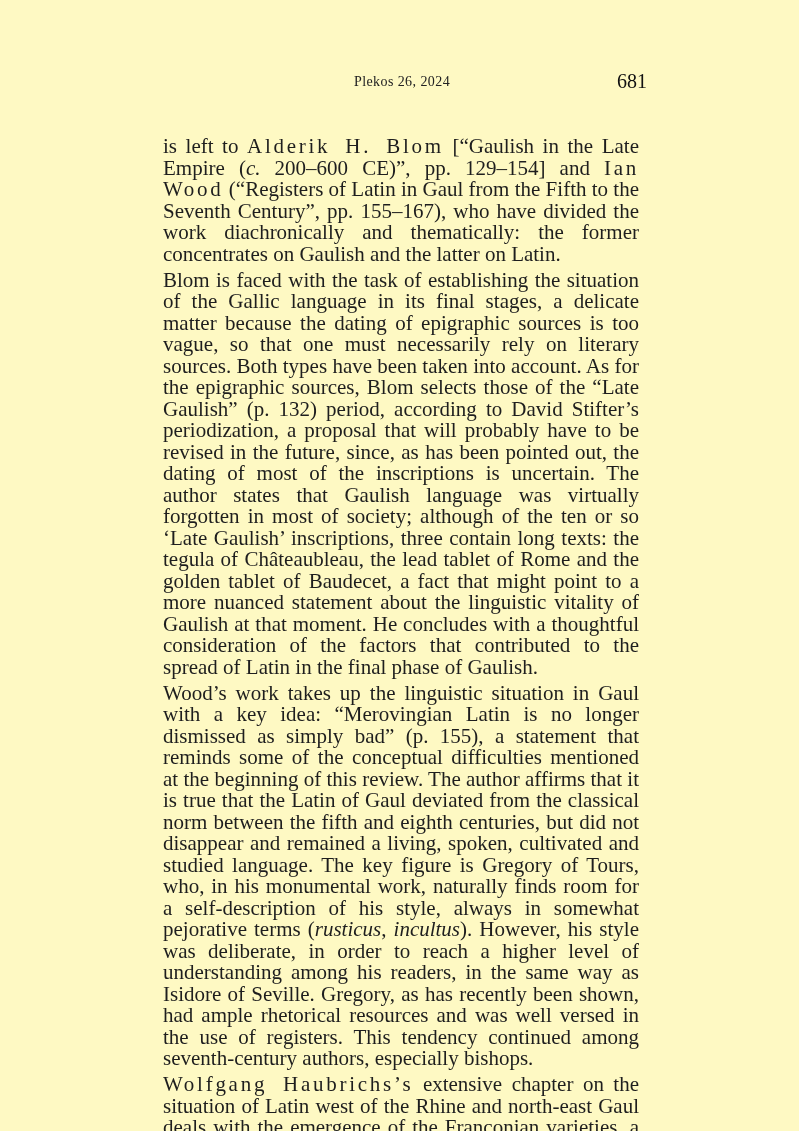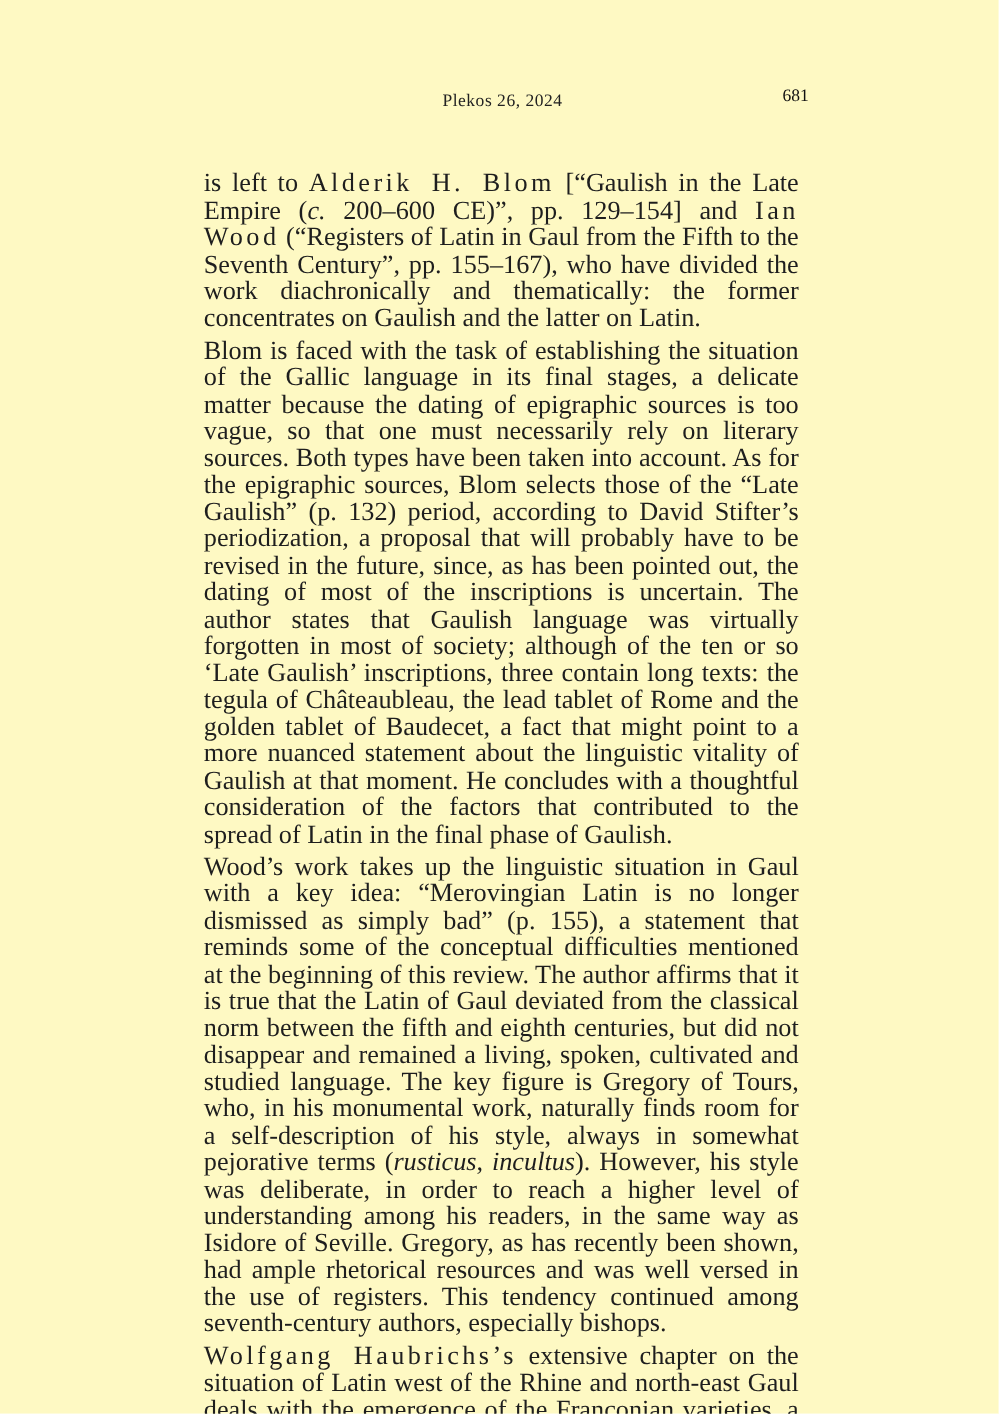--- a/index.html
+++ b/index.html
@@ -34,21 +34,21 @@
     right: 0;
     top: 4px;
     text-align: center;
     letter-spacing: 0.03em;
     color: #222222;
   }
   .page-number {
     position: absolute;
     right: -6px;
     top: 0;
-    font-size: 14px;
+    font-size: 20px;
     color: #111111;
     margin-left: 48px;
   }
   .page-body {
     position: absolute;
     top: 136px;
     left: 163px;
     width: 476px;
     font-size: 21px;
     line-height: 21.5px;

